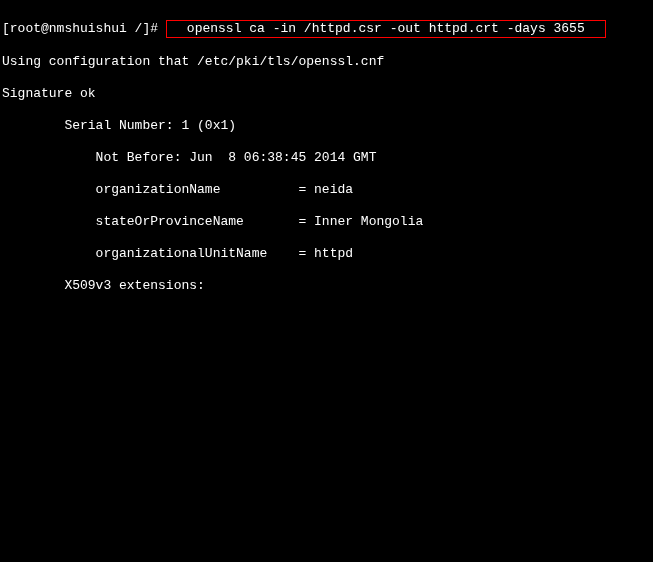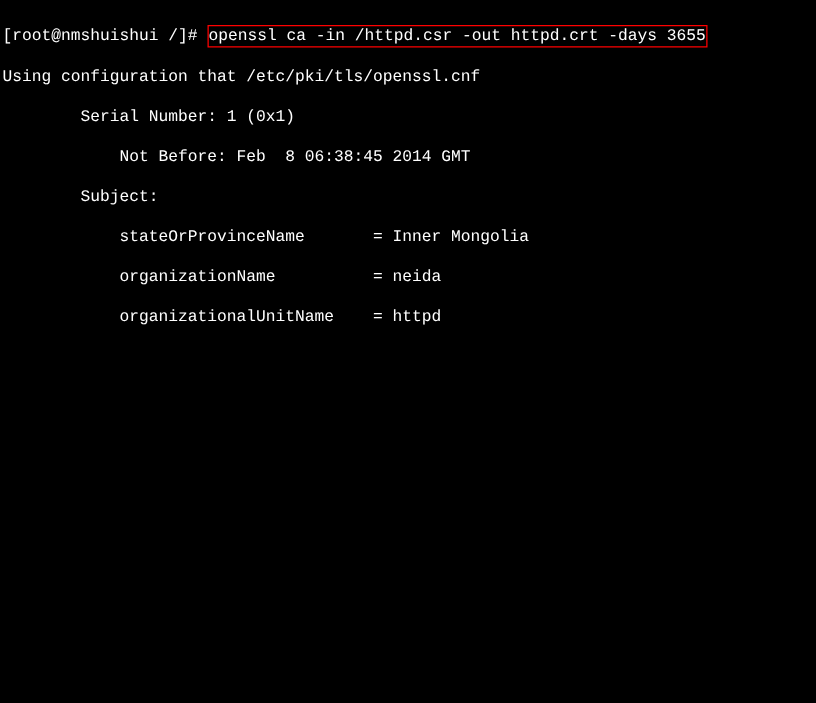--- a/index.html
+++ b/index.html
@@ -13,36 +13,37 @@
     overflow: hidden;
   }
   .term {
     padding: 4px 2px;
     line-height: 16px;
     white-space: pre;
   }
   .line { display: block; white-space: pre; }
   .red-box {
     border: 1px solid #f00;
-    padding: 0 0;
+    padding: 0 20px;
     display: inline-block;
   }
 </style>
 </head>
 <body>
 
 <div class="term">
 <span class="line"><span>[root@nmshuishui /]# </span><span class="red-box"><span>openssl ca -in /httpd.csr -out httpd.crt -days 3655</span></span></span>
 <span class="line">Using configuration that /etc/pki/tls/openssl.cnf</span>
+<span class="line">Signature ok</span>
 <span class="line">        Serial Number: 1 (0x1)</span>
-<span class="line">            Not Before: Feb  8 06:38:45 2014 GMT</span>
-<span class="line">        Subject:</span>
+<span class="line">            Not Before: Jun  8 06:38:45 2014 GMT</span>
+<span class="line">            organizationName          = neida</span>
 <span class="line">            stateOrProvinceName       = Inner Mongolia</span>
-<span class="line">            organizationName          = neida</span>
 <span class="line">            organizationalUnitName    = httpd</span>
+<span class="line">        X509v3 extensions:</span>
 
 
 
 
 
 
 
 
 
 

